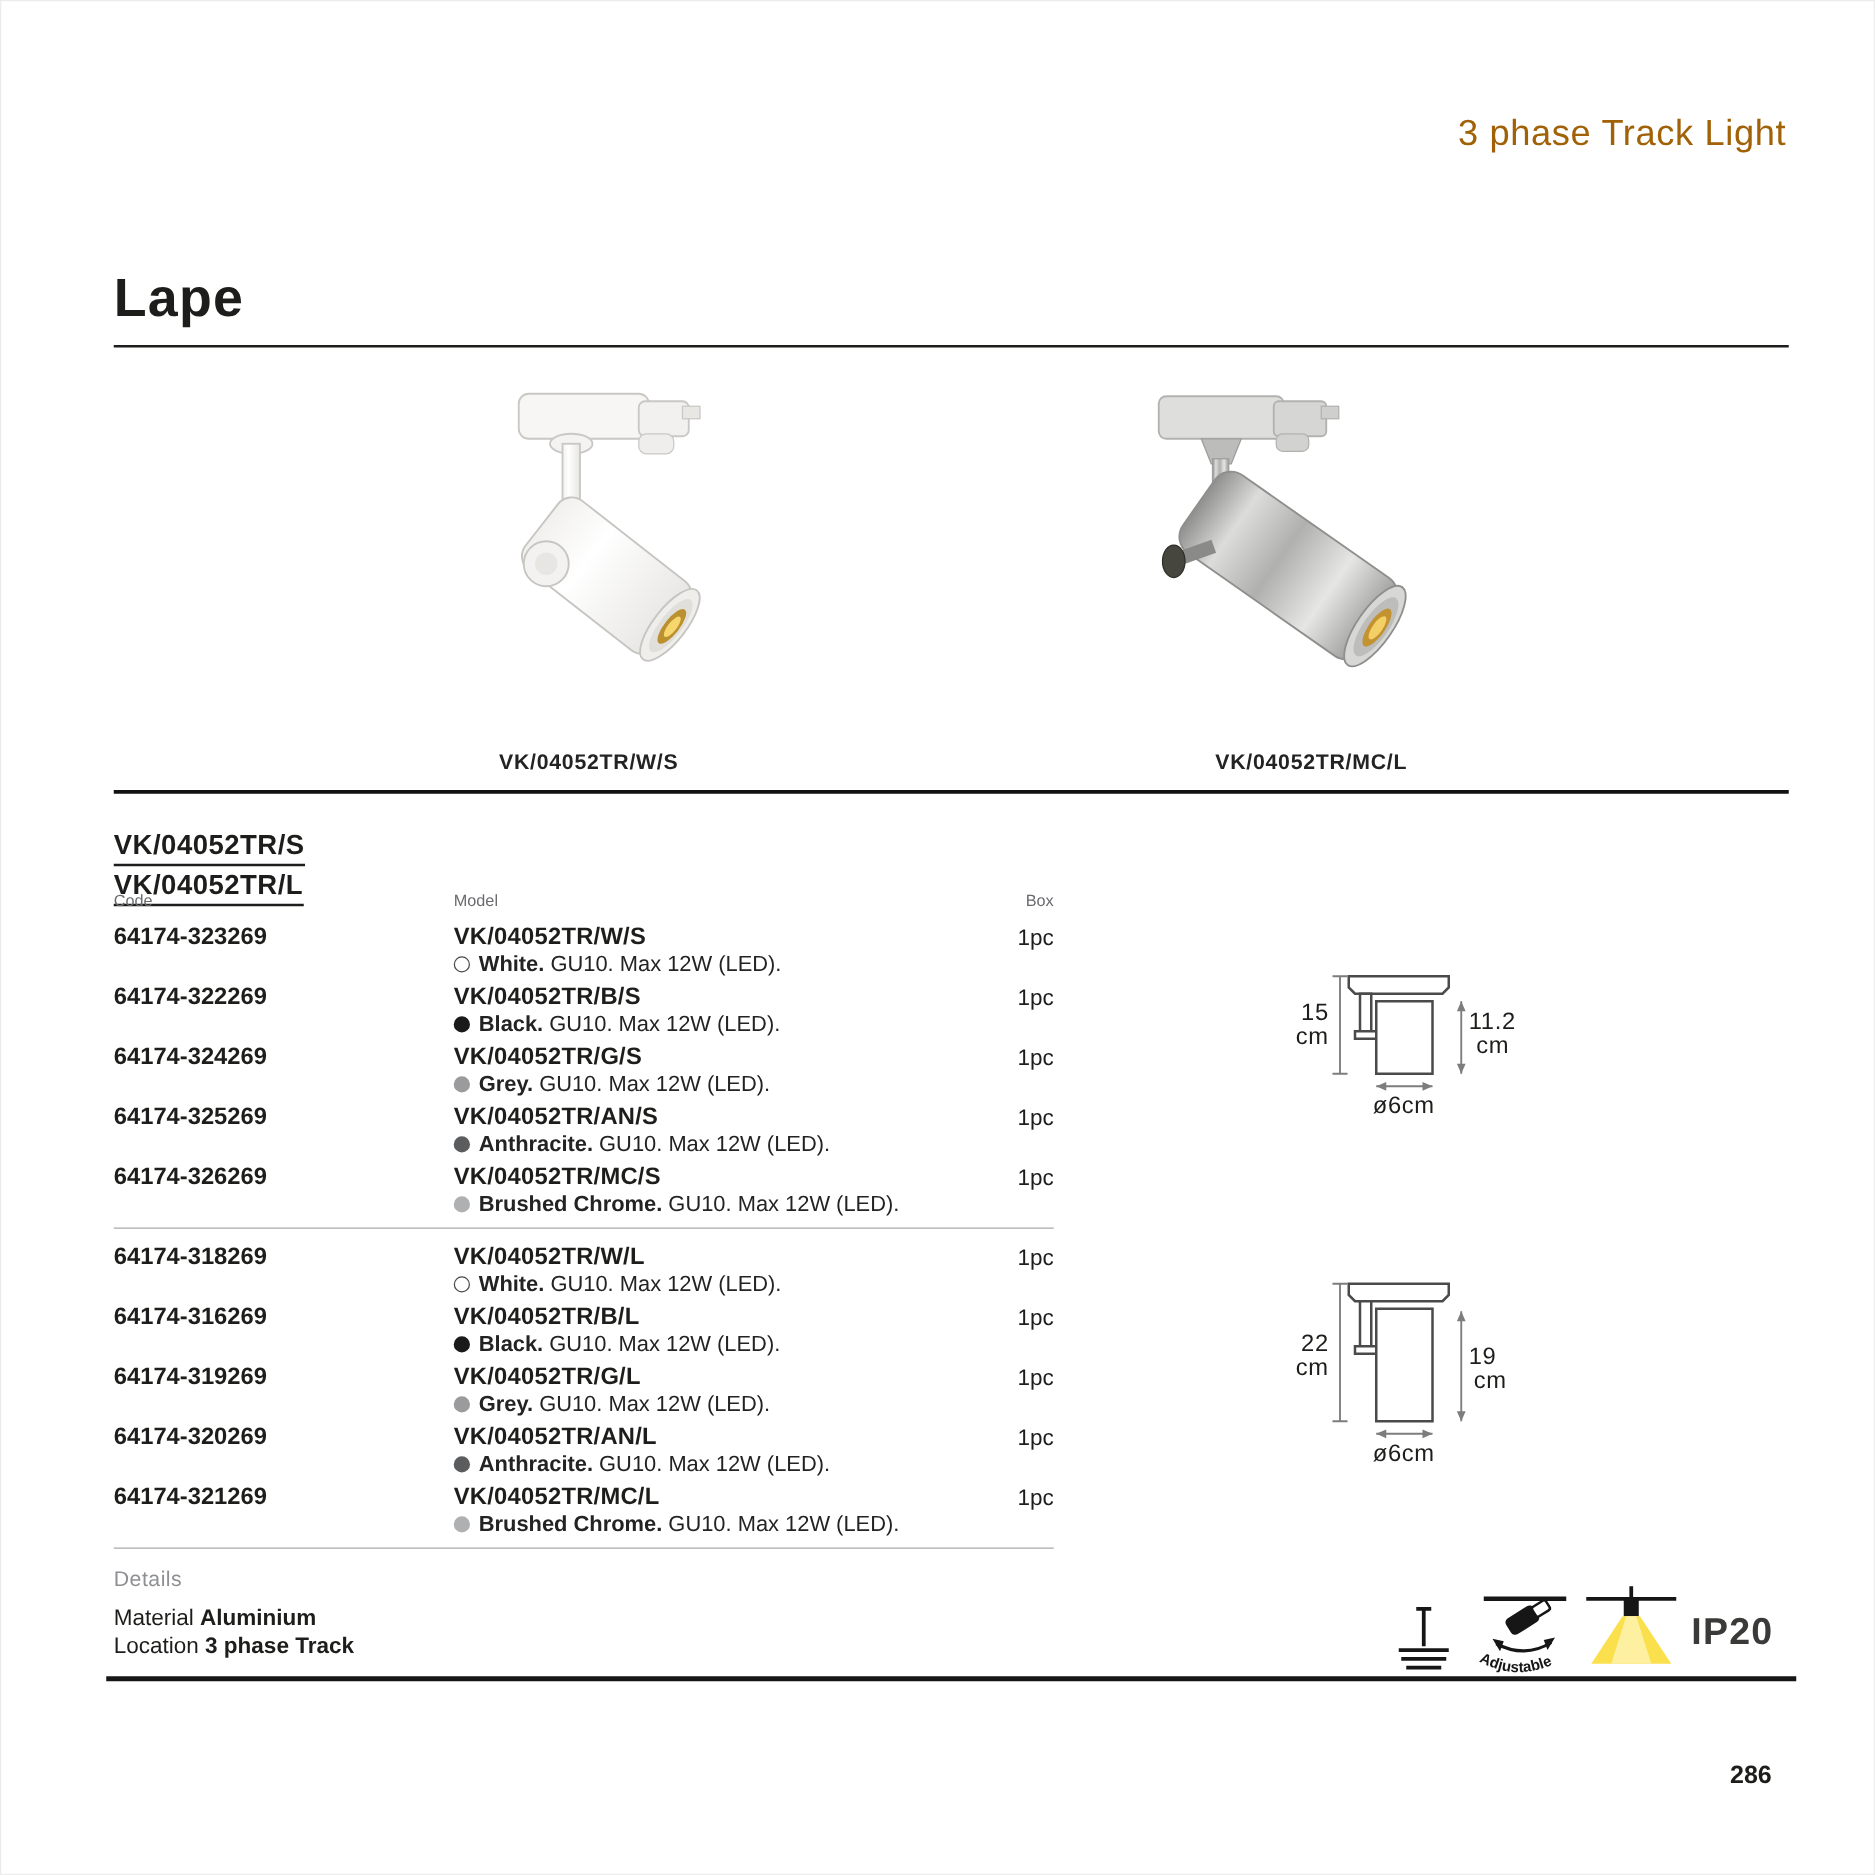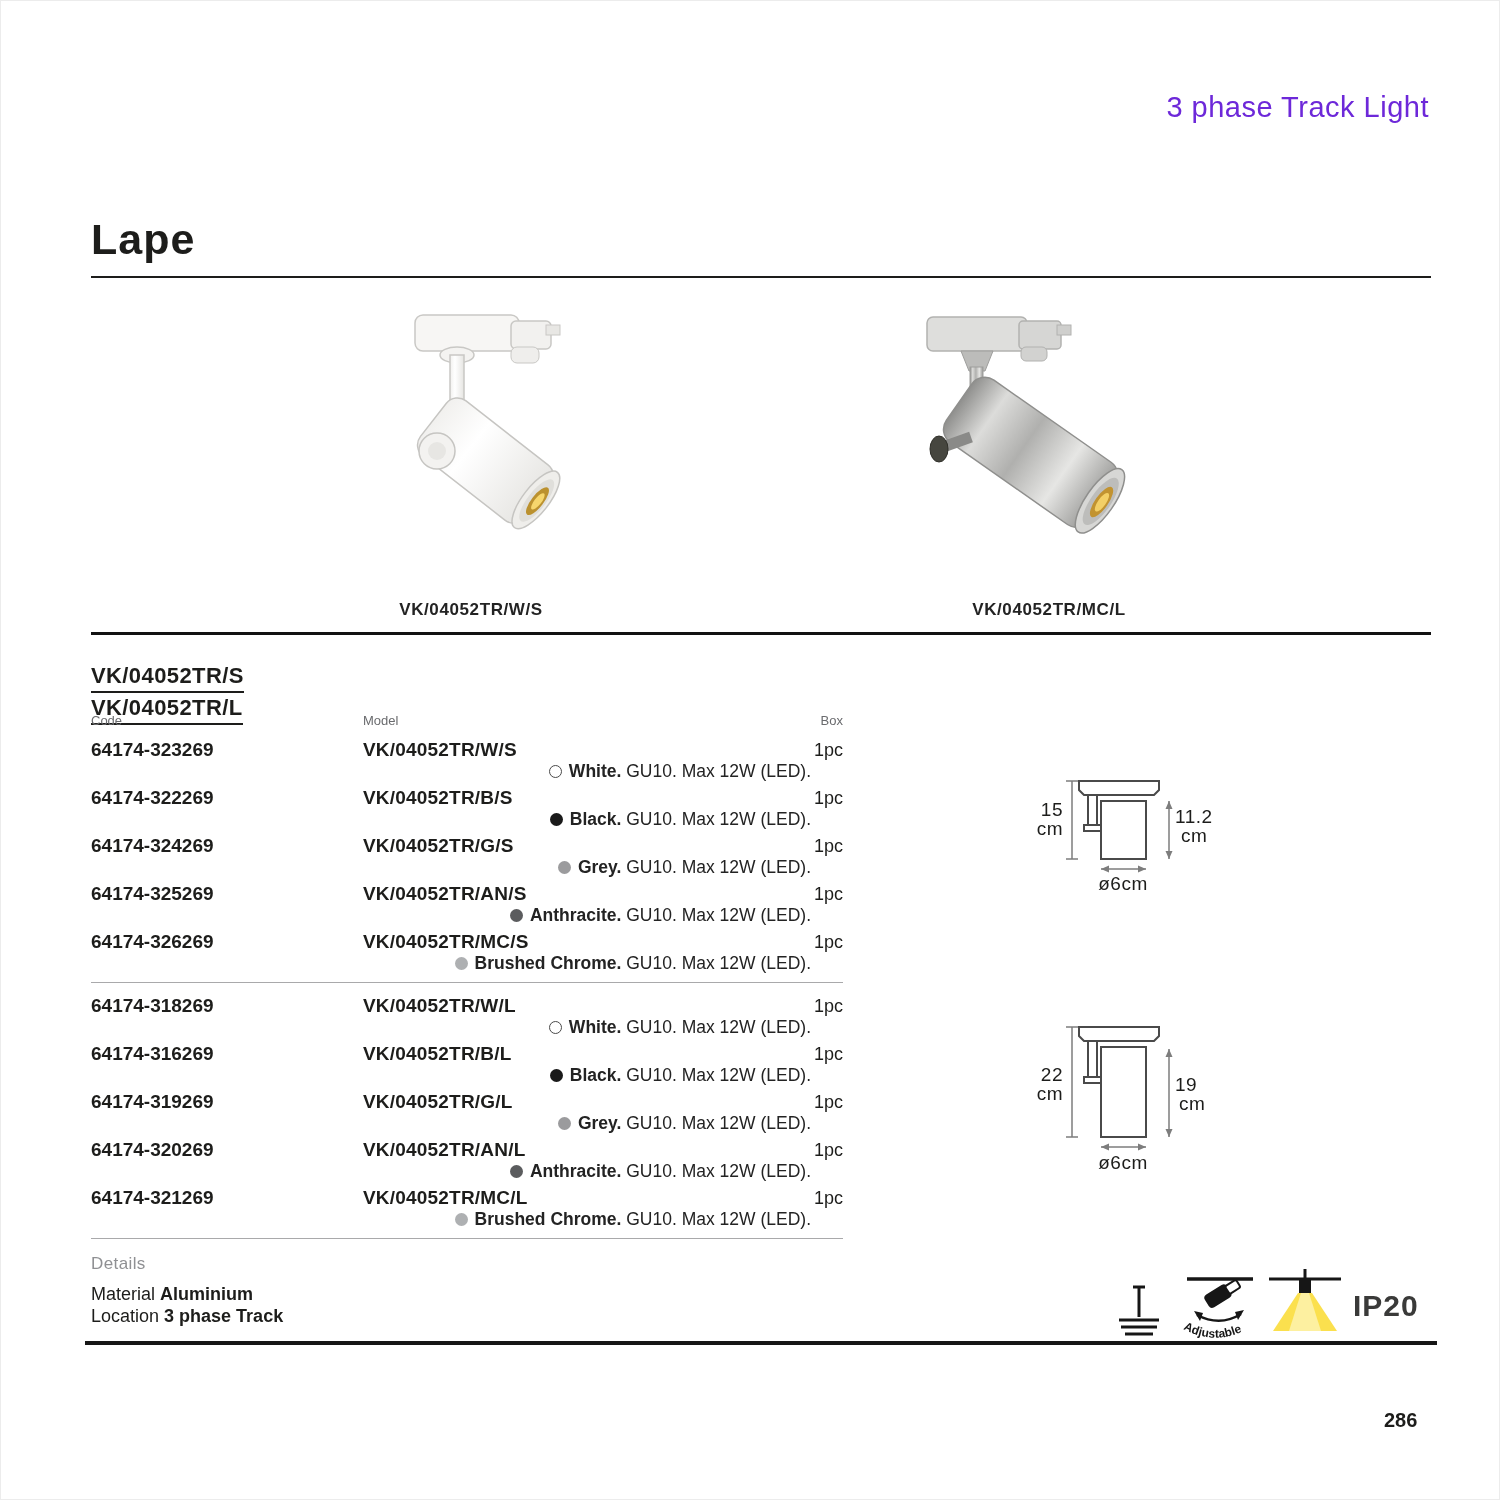--- a/index.html
+++ b/index.html
@@ -2,38 +2,38 @@
 <html><head>
 <meta charset="utf-8">
 <style>
   html,body{margin:0;padding:0;background:#fff;}
   .page{
     position:relative;width:1500px;height:1500px;background:#ffffff;
     font-family:"Liberation Sans","DejaVu Sans",sans-serif;color:#1d1d1b;
     overflow:hidden;border:1px solid #ececec;box-sizing:border-box;
   }
   .abs{position:absolute;}
-  .category{top:90px;right:70px;font-size:29px;letter-spacing:.5px;color:#6d28d9;}
+  .category{top:90px;right:70px;font-size:29px;letter-spacing:.5px;color:#a16207;}
   .title{top:214px;left:90px;font-size:43px;font-weight:bold;letter-spacing:1px;}
   .rule{left:90px;width:1340px;background:#1d1d1b;}
   .rule-title{top:275px;height:2px;}
   .rule-mid{top:631px;height:3px;background:#121212;}
   .rule-bottom{top:1340px;left:84px;width:1352px;height:4px;background:#161616;}
   .caption{top:599px;width:240px;text-align:center;font-size:17px;font-weight:600;letter-spacing:.6px;color:#232323;}
   .headings{top:648px;left:90px;margin-top:12px;}
   .headings div{font-size:22px;font-weight:bold;letter-spacing:.4px;line-height:29px;}
   .headings span{border-bottom:2px solid #1d1d1b;padding-bottom:1px;display:inline-block;}
   .table{top:710px;left:90px;width:752px;}
   .thead,.trow{display:grid;grid-template-columns:272px 448px 32px;align-items:start;}
   .thead{font-size:13px;color:#6a6b6e;line-height:20px;margin-bottom:8px;}
   .thead .h-box{text-align:right;}
   .trow{margin-bottom:5px;}
   .c-code{font-size:19px;font-weight:600;line-height:22px;}
   .m-name{font-size:19px;font-weight:bold;line-height:22px;letter-spacing:.2px;}
-  .m-desc{font-size:17.5px;line-height:21px;color:#232323;text-align:right;}
+  .m-desc{font-size:17.5px;line-height:21px;color:#232323;}
   .m-desc .finish{font-weight:bold;}
   .c-box{font-size:18px;font-weight:normal;text-align:right;line-height:22px;}
   .dot{display:inline-block;width:13px;height:13px;border-radius:50%;margin-right:7px;transform:translateY(1px);}
   .dot.ring{box-sizing:border-box;border:1.6px solid #4a4a4a;background:#fff;}
   .gdivider{border:none;border-top:1.5px solid #a9a9ab;margin:8px 0 12px 0;width:752px;}
   .details-label{top:1253px;left:90px;font-size:17px;color:#8f9093;letter-spacing:.4px;}
   .dcol{top:1282px;font-size:18px;line-height:22px;}
   .dcol .b{font-weight:bold;text-align:right;}
   .dcol1{left:90px;}
   .dcol2{left:482px;}

